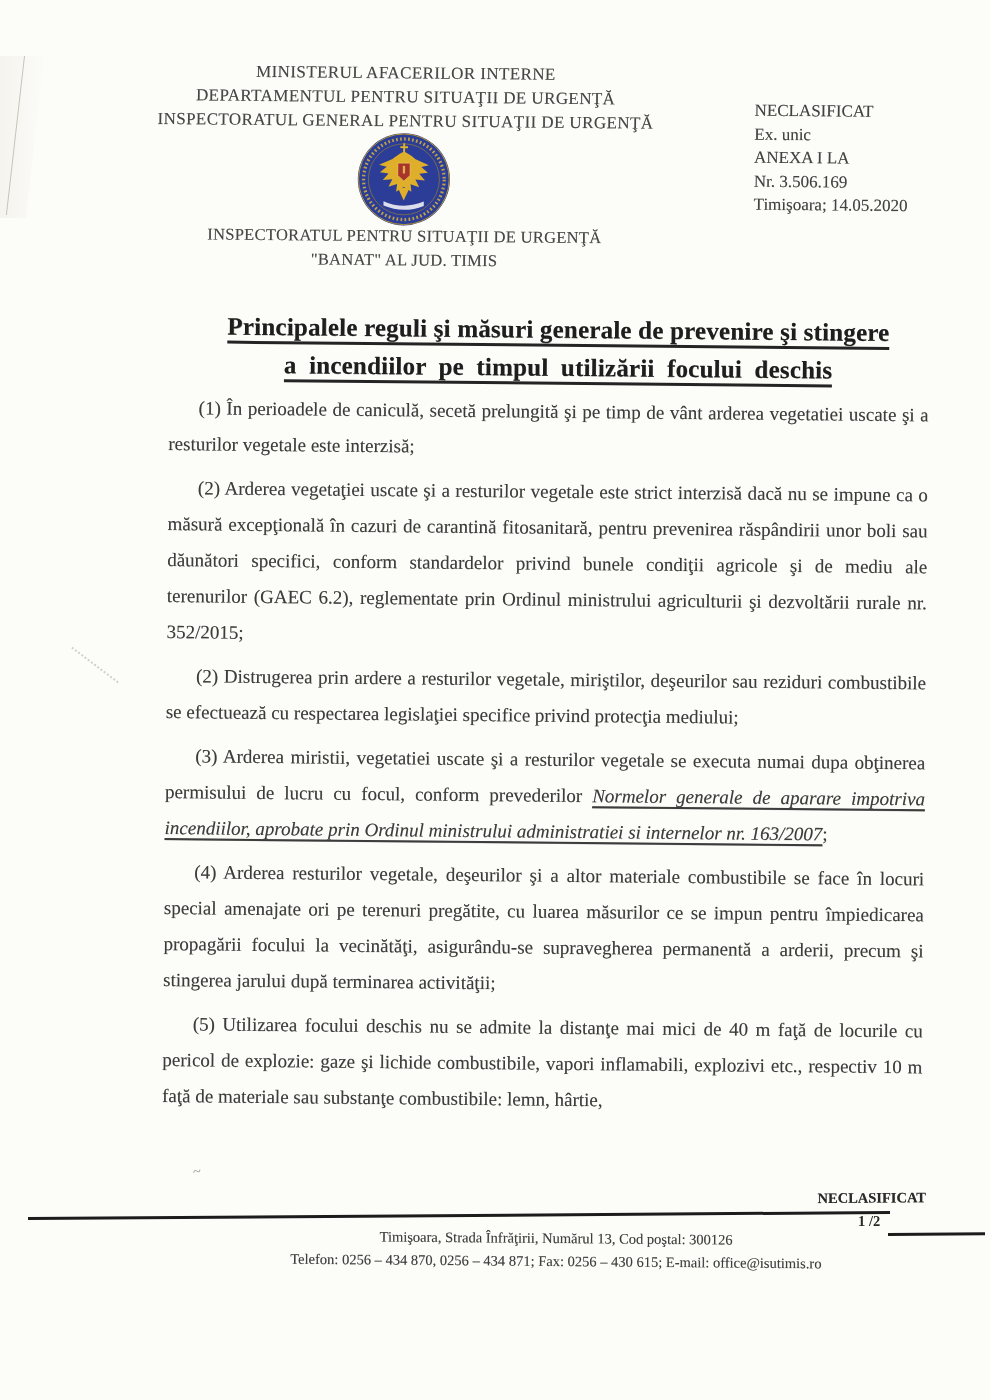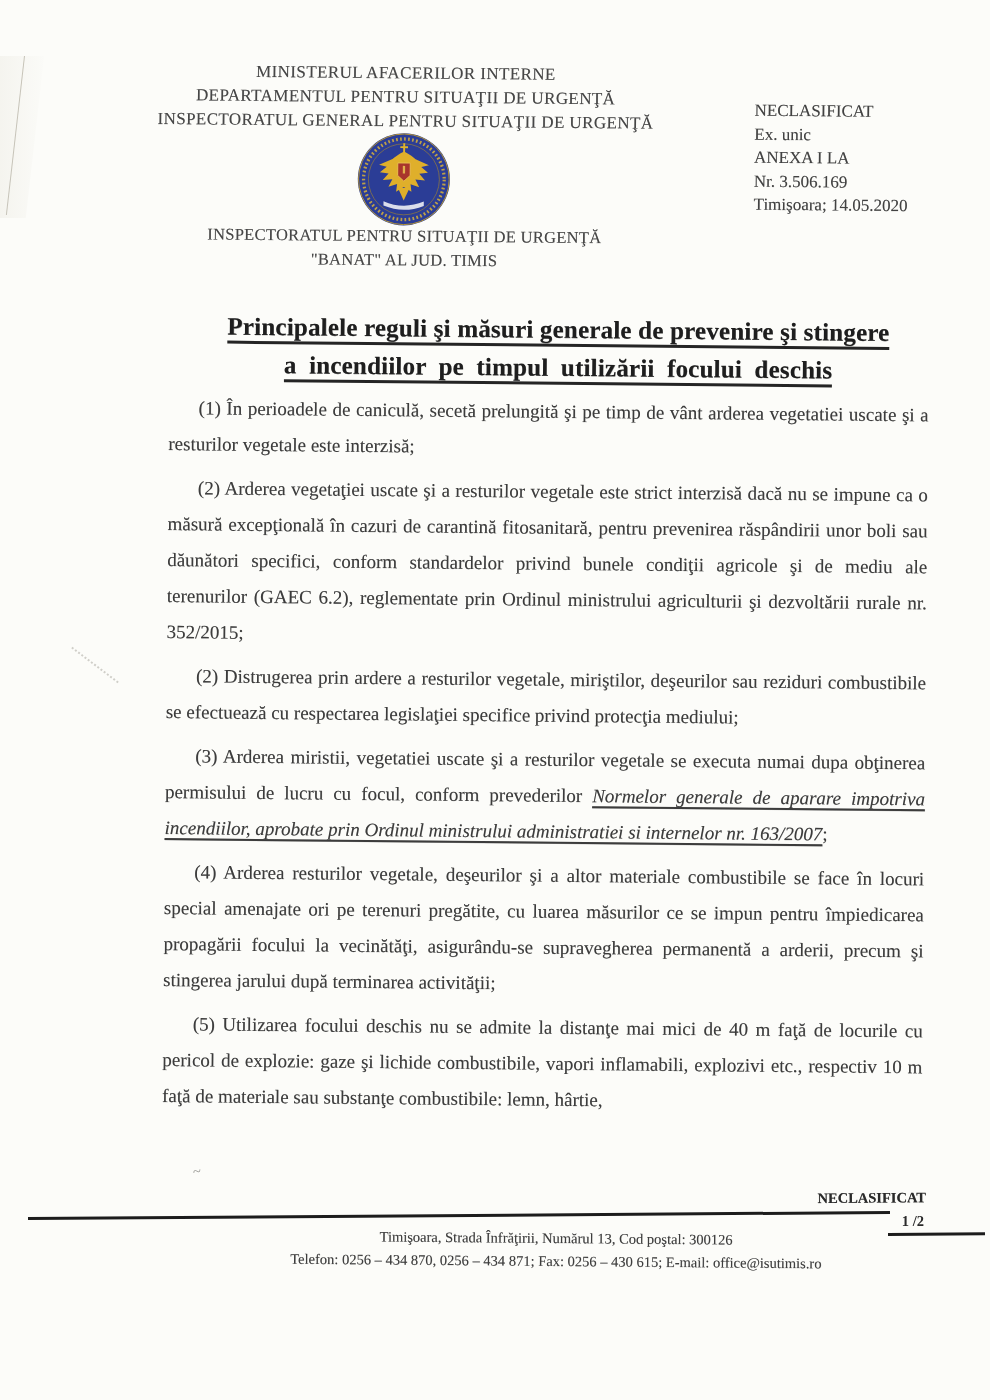--- a/index.html
+++ b/index.html
@@ -92,21 +92,21 @@
     left:700px;top:1190px;width:226px;text-align:right;
     font-weight:700;font-size:14.5px;color:#2a2a2a;
     transform:rotate(-0.4deg);
     text-shadow:0.2px 0.2px 0.3px rgba(30,30,30,.5);
   }
   .f-line{
     left:28px;top:1217px;width:862px;height:3px;background:#1c1c1c;
     transform:rotate(-0.4deg);transform-origin:left center;
   }
   .f-page{
-    left:858px;top:1213px;width:66px;text-align:right;
+    left:858px;top:1213px;width:66px;
     font-weight:700;font-size:14.5px;color:#2a2a2a;
   }
   .f-line2{
     left:888px;top:1233px;width:97px;height:2.5px;background:#1c1c1c;
     transform:rotate(-0.4deg);transform-origin:left center;
   }
   .f-address{
     left:145px;top:1227px;width:822px;text-align:center;
     font-size:14.5px;line-height:23px;color:#3e3e3e;
     transform:rotate(0.5deg);

